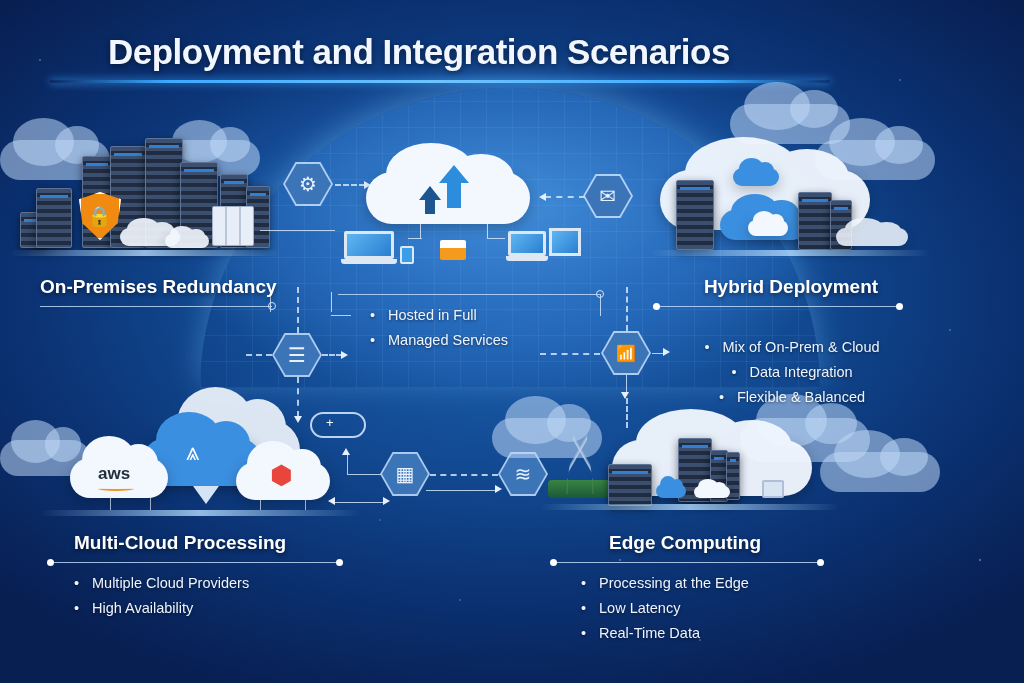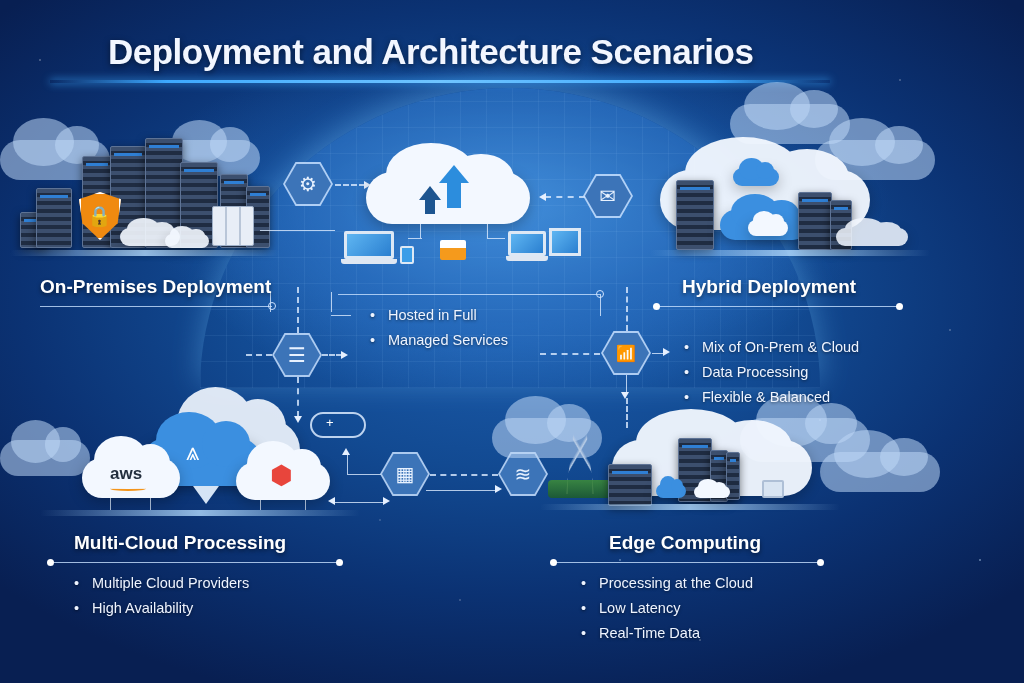--- a/index.html
+++ b/index.html
@@ -130,21 +130,21 @@
     position: absolute; height: 6px; border-radius: 3px;
     background: linear-gradient(90deg, transparent, rgba(180,220,255,.8), transparent);
   }
 </style>
 </head>
 <body>
 
 <div class="stars"></div>
 <div class="globe"></div>
 
-<h1 class="title">Deployment and Architecture Scenarios</h1>
+<h1 class="title">Deployment and Integration Scenarios</h1>
 <div class="title-rule"></div>
 
 <div>
   <div class="cloud soft" style="left:0;top:140px;width:110px;height:40px;"></div>
   <div class="cloud soft" style="left:160px;top:140px;width:100px;height:36px;"></div>
   <div class="rack" style="left:20px;top:212px;width:28px;height:36px;"></div>
   <div class="rack" style="left:36px;top:188px;width:36px;height:60px;"></div>
   <div class="rack" style="left:82px;top:156px;width:30px;height:92px;"></div>
   <div class="rack" style="left:110px;top:146px;width:36px;height:102px;"></div>
   <div class="rack" style="left:145px;top:138px;width:38px;height:110px;"></div>
@@ -243,21 +243,21 @@
   <div class="dash-v" style="left:626px;top:398px;height:30px;"></div>
 </div>
 
 <div>
   <div class="cloud soft" style="left:0;top:440px;width:90px;height:36px;"></div>
   <div class="cloud" style="left:160px;top:420px;width:140px;height:60px;opacity:.9;"></div>
   <div class="cloud blue" style="left:142px;top:438px;width:120px;height:48px;">
     <span style="position:absolute;left:44px;top:0;font-size:24px;color:#fff;z-index:2;">⩓</span>
   </div>
   <div style="position:absolute;left:193px;top:486px;width:0;height:0;border-left:13px solid transparent;border-right:13px solid transparent;border-top:18px solid #d5e4f5;"></div>
-  <div class="cloud" style="left:82px;top:458px;width:98px;height:40px;">
+  <div class="cloud" style="left:70px;top:458px;width:98px;height:40px;">
     <span class="brand-text" style="left:28px;top:6px;font-size:17px;color:#232f3e;z-index:2;">aws</span>
     <div style="position:absolute;left:28px;top:28px;width:36px;height:5px;border-bottom:2px solid #f3951c;border-radius:0 0 50% 50%;z-index:2;"></div>
   </div>
   <div class="cloud" style="left:236px;top:462px;width:94px;height:38px;">
     <span style="position:absolute;left:34px;top:-2px;font-size:26px;color:#e8453c;z-index:2;">⬢</span>
   </div>
   <div class="line-v" style="left:110px;top:498px;height:12px;background:#9fb0c8;"></div>
   <div class="line-v" style="left:150px;top:498px;height:12px;background:#9fb0c8;"></div>
   <div class="line-v" style="left:260px;top:500px;height:10px;background:#9fb0c8;"></div>
   <div class="line-v" style="left:305px;top:500px;height:10px;background:#9fb0c8;"></div>
@@ -300,45 +300,45 @@
   <div class="rack" style="left:678px;top:438px;width:34px;height:64px;"></div>
   <div class="rack" style="left:710px;top:450px;width:18px;height:52px;"></div>
   <div class="rack" style="left:726px;top:452px;width:14px;height:48px;"></div>
   <div class="cloud blue" style="left:656px;top:484px;width:30px;height:14px;"></div>
   <div class="cloud" style="left:694px;top:486px;width:36px;height:12px;"></div>
   <div style="position:absolute;left:762px;top:480px;width:22px;height:18px;background:#d8e4f2;border:2px solid #aebfd6;border-radius:2px;"></div>
   <div class="ground" style="left:540px;top:504px;width:300px;"></div>
 </div>
 
 <div class="section" style="left:40px;top:276px;width:232px;">
-  <h2>On-Premises Deployment</h2>
+  <h2>On-Premises Redundancy</h2>
   <div class="rule">
       <span class="ring" style="right:-4px;"></span>
     </div>
 </div>
 
 <div class="section" style="left:368px;top:286px;width:232px;">
   <div class="rule" style="margin-left:-30px;">
       <span class="ring" style="right:-4px;"></span>
     </div>
   <ul>
     <li>Hosted in Full</li>
     <li>Managed Services</li>
   </ul>
 </div>
 
-<div class="section" style="left:656px;top:276px;width:244px;">
+<div class="section" style="left:656px;top:276px;width:244px;text-align:center;">
   <h2 style="padding-left:26px;">Hybrid Deployment</h2>
   <div class="rule">
       <span class="dot" style="left:-3px;"></span>
       <span class="dot" style="right:-3px;"></span>
     </div>
   <ul style="padding-left:26px;margin-top:28px;">
     <li>Mix of On-Prem &amp; Cloud</li>
-    <li>Data Processing</li>
+    <li>Data Integration</li>
     <li>Flexible &amp; Balanced</li>
   </ul>
 </div>
 
 <div class="section" style="left:50px;top:532px;width:290px;">
   <h2 style="padding-left:24px;">Multi-Cloud Processing</h2>
   <div class="rule">
       <span class="dot" style="left:-3px;"></span>
       <span class="dot" style="right:-3px;"></span>
     </div>
@@ -348,17 +348,17 @@
   </ul>
 </div>
 
 <div class="section" style="left:553px;top:532px;width:268px;">
   <h2 style="padding-left:56px;">Edge Computing</h2>
   <div class="rule">
       <span class="dot" style="left:-3px;"></span>
       <span class="dot" style="right:-3px;"></span>
     </div>
   <ul style="padding-left:26px;">
-    <li>Processing at the Cloud</li>
+    <li>Processing at the Edge</li>
     <li>Low Latency</li>
     <li>Real-Time Data</li>
   </ul>
 </div>
 
 </body></html>

